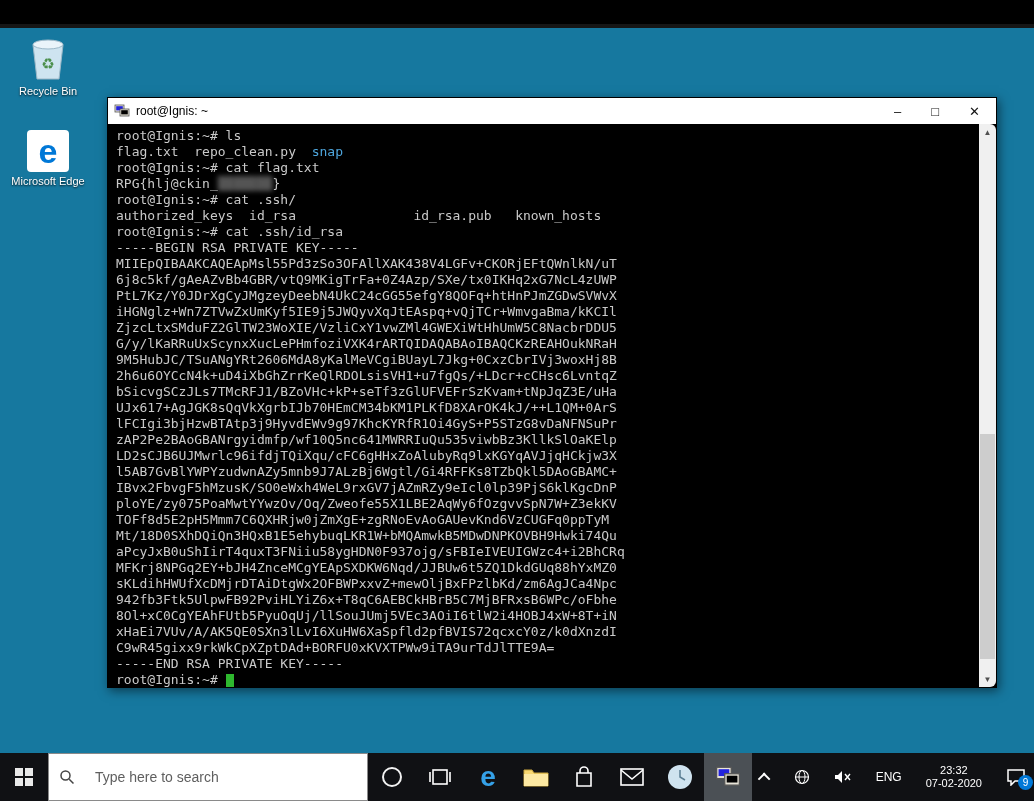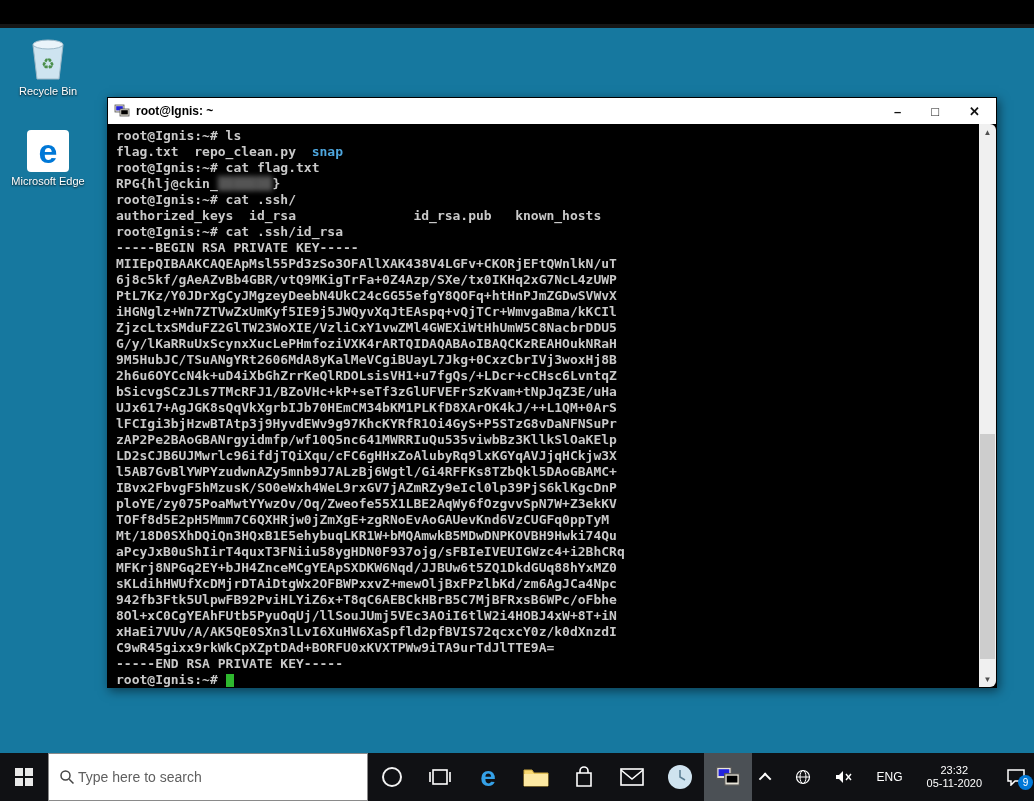--- a/index.html
+++ b/index.html
@@ -15,21 +15,21 @@
 
   
   .desktop { position:absolute; top:28px; left:0; width:1034px; height:725px; background:var(--desktop-bg,#16789f); }
   .desk-icon { position:absolute; width:76px; display:flex; flex-direction:column; align-items:center; gap:3px; }
   .desk-label { color:#fff; font-size:11px; text-align:left; text-shadow:0 1px 2px rgba(0,0,0,.9); line-height:13px; }
   .edge-tile { width:42px; height:42px; background:#fff; border-radius:4px; display:flex; align-items:center; justify-content:center; }
   .edge-tile span { color:var(--accent-blue,#0078d7); font-size:34px; font-weight:bold; line-height:1; }
 
   
   .term-window { position:absolute; left:107px; top:69px; width:890px; height:591px;
-                 border:1px solid #000; box-shadow:2px 3px 10px rgba(0,0,0,.5); background:#000;font-weight:bold; }
+                 border:1px solid #000; box-shadow:2px 3px 10px rgba(0,0,0,.5); background:#000; }
   .term-titlebar { height:26px; background:#fff; display:flex; align-items:center; padding:0 6px; gap:6px; }
   .term-title { font-size:12px; color:#000; flex:0 0 auto; }
   .term-ctrls { margin-left:auto; display:flex; gap:30px; padding-right:10px; }
   .term-ctrls span { font-size:13px; color:#111; cursor:default; }
   .term-body { position:relative; height:563px; background:var(--terminal-bg,#000); overflow:hidden;border-radius:6px; }
   .term-lines { padding:4px 0 0 8px; font-family:"DejaVu Sans Mono",monospace; font-size:13px;
                 line-height:16px; color:var(--terminal-fg,#c9c9c9); }
   .tline { white-space:pre; height:16px; }
   .dir { color:var(--dir-blue,#4ea6dd); }
   .blur { filter:blur(2.5px); opacity:.8; }
@@ -40,21 +40,21 @@
   .sc-arrow.up { top:0; } .sc-arrow.down { bottom:0; }
   .sc-thumb { position:absolute; left:1px; width:15px; top:55%; height:40%; background:#cdcdcd; }
 
   
   .taskbar { position:absolute; left:0; bottom:0; width:1034px; height:48px; background:var(--taskbar-bg,#101114);
              display:flex; align-items:stretch; }
   .tb-btn { width:48px; display:flex; align-items:center; justify-content:center; flex:0 0 auto; cursor:default; }
   .tb-btn.active { background:#4b5055; }
   .win-logo { display:grid; grid-template-columns:8px 8px; grid-template-rows:8px 8px; gap:2px; }
   .win-logo span { background:#e9e9e9; }
-  .search { width:320px; background:#fff; display:flex; align-items:center; gap:3px; padding:0 10px; flex:0 0 auto;
+  .search { width:320px; background:#fff; display:flex; align-items:center; gap:20px; padding:0 10px; flex:0 0 auto;
             border:1px solid #8a8a8a; }
   .search input { border:none; outline:none; flex:1; font-size:14px; color:#333; font-family:"Liberation Sans",sans-serif; background:transparent; }
   .search input::placeholder { color:#5f5f5f; }
   .tb-edge { color:#35a1e8; font-size:28px; font-weight:bold; line-height:1; }
   .tray { margin-left:auto; display:flex; align-items:center; gap:24px; padding-right:8px; }
   .chev { width:9px; height:9px; border-left:2px solid #fff; border-top:2px solid #fff; transform:rotate(45deg) translateY(2px); }
   .tray-text { color:#fff; font-size:12px; }
   .tray-clock { color:#fff; font-size:11px; line-height:13px; text-align:center; }
   .notif { position:relative; display:flex; align-items:center; }
   .badge { position:absolute; right:-7px; bottom:-4px; min-width:15px; height:15px; border-radius:8px;
@@ -235,21 +235,21 @@
 
     <svg width="18" height="16" viewBox="0 0 18 16">
       <path d="M1 6 h3 l4 -4 v12 l-4 -4 h-3 z" fill="#fff"></path>
       <path d="M11 5 l5 6 M16 5 l-5 6" stroke="#fff" stroke-width="1.4"></path>
     </svg>
 
     <span class="tray-text">ENG</span>
 
     <div class="tray-clock">
       <div>23:32</div>
-      <div>05-11-2020</div>
+      <div>07-02-2020</div>
     </div>
 
     <div class="notif">
       <svg width="20" height="18" viewBox="0 0 20 18">
         <path d="M2 2 h16 v11 h-9 l-4 4 v-4 h-3 z" fill="none" stroke="#fff" stroke-width="1.5"></path>
       </svg>
       <span class="badge">9</span>
     </div>
   </div>
 </div>

